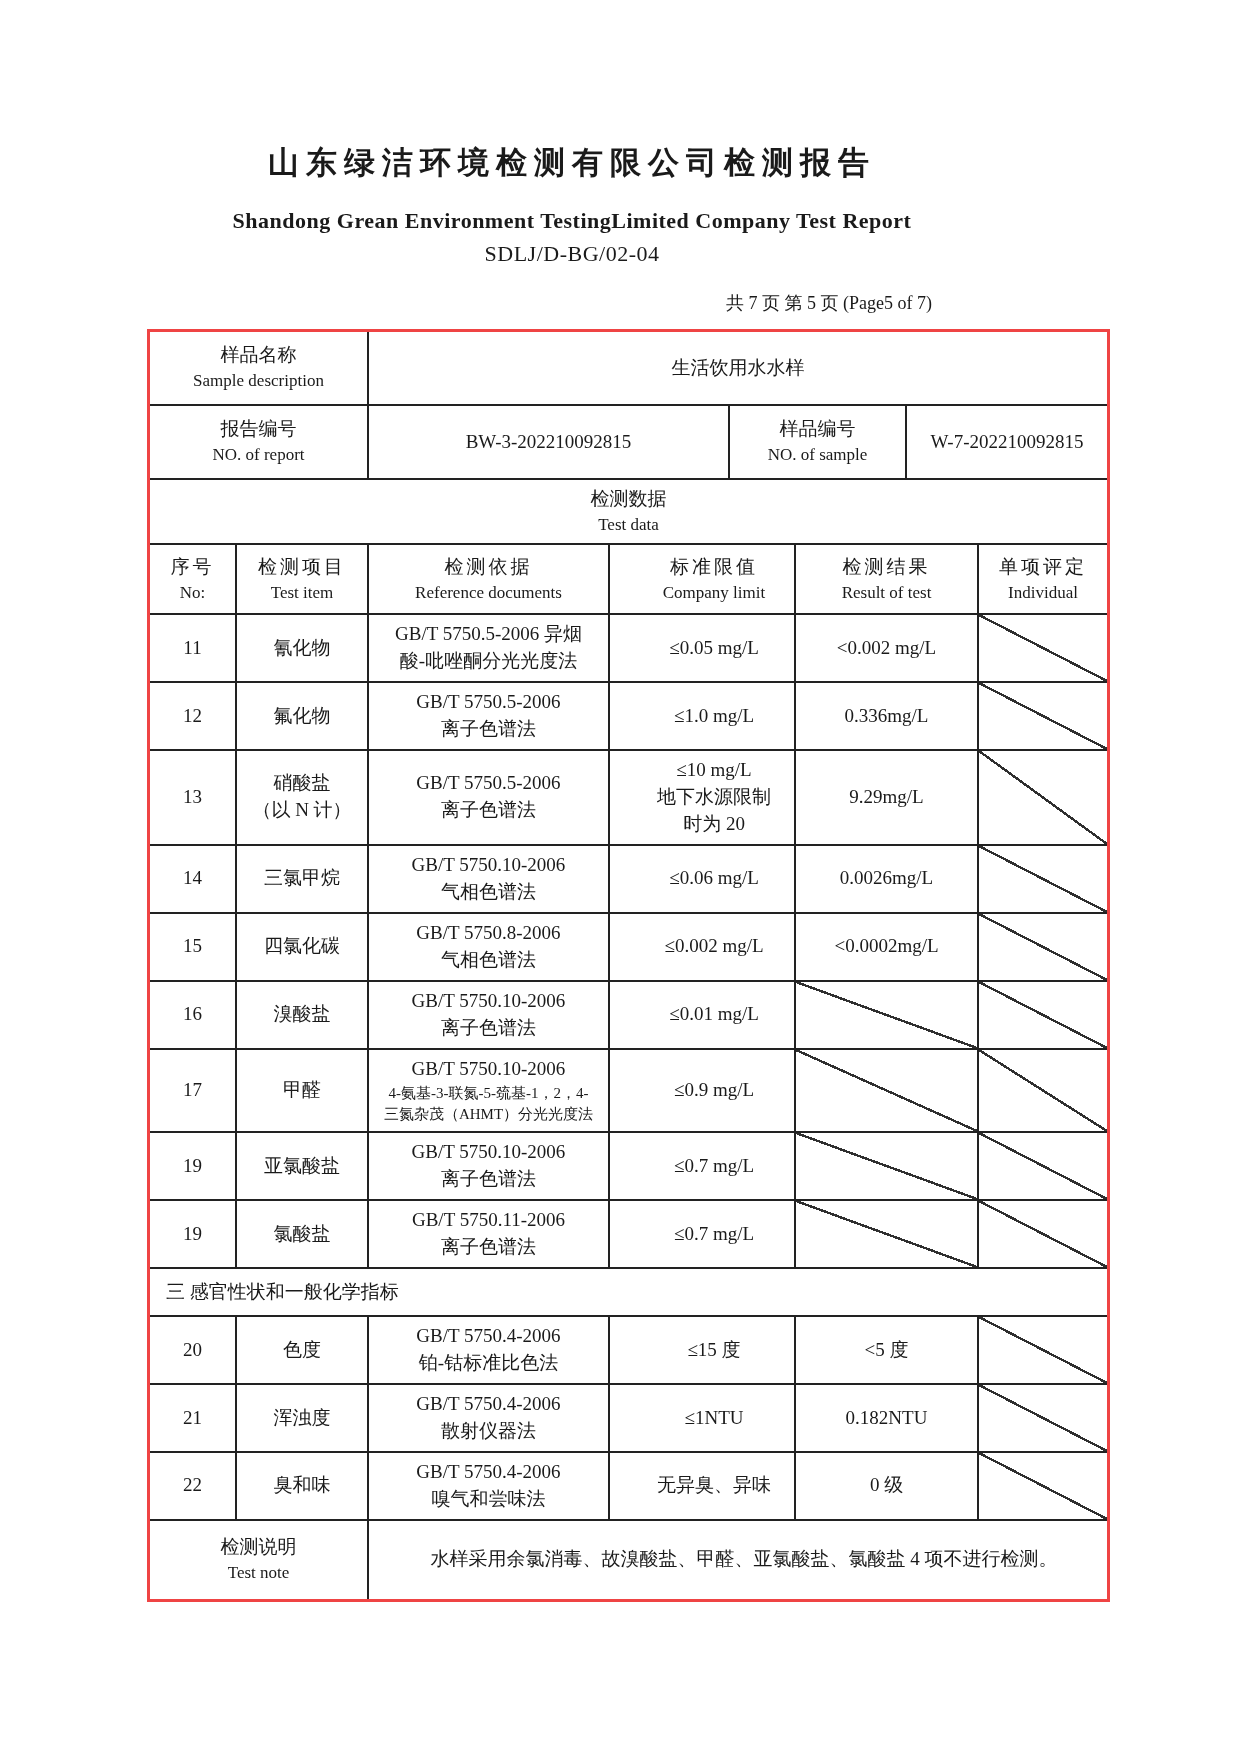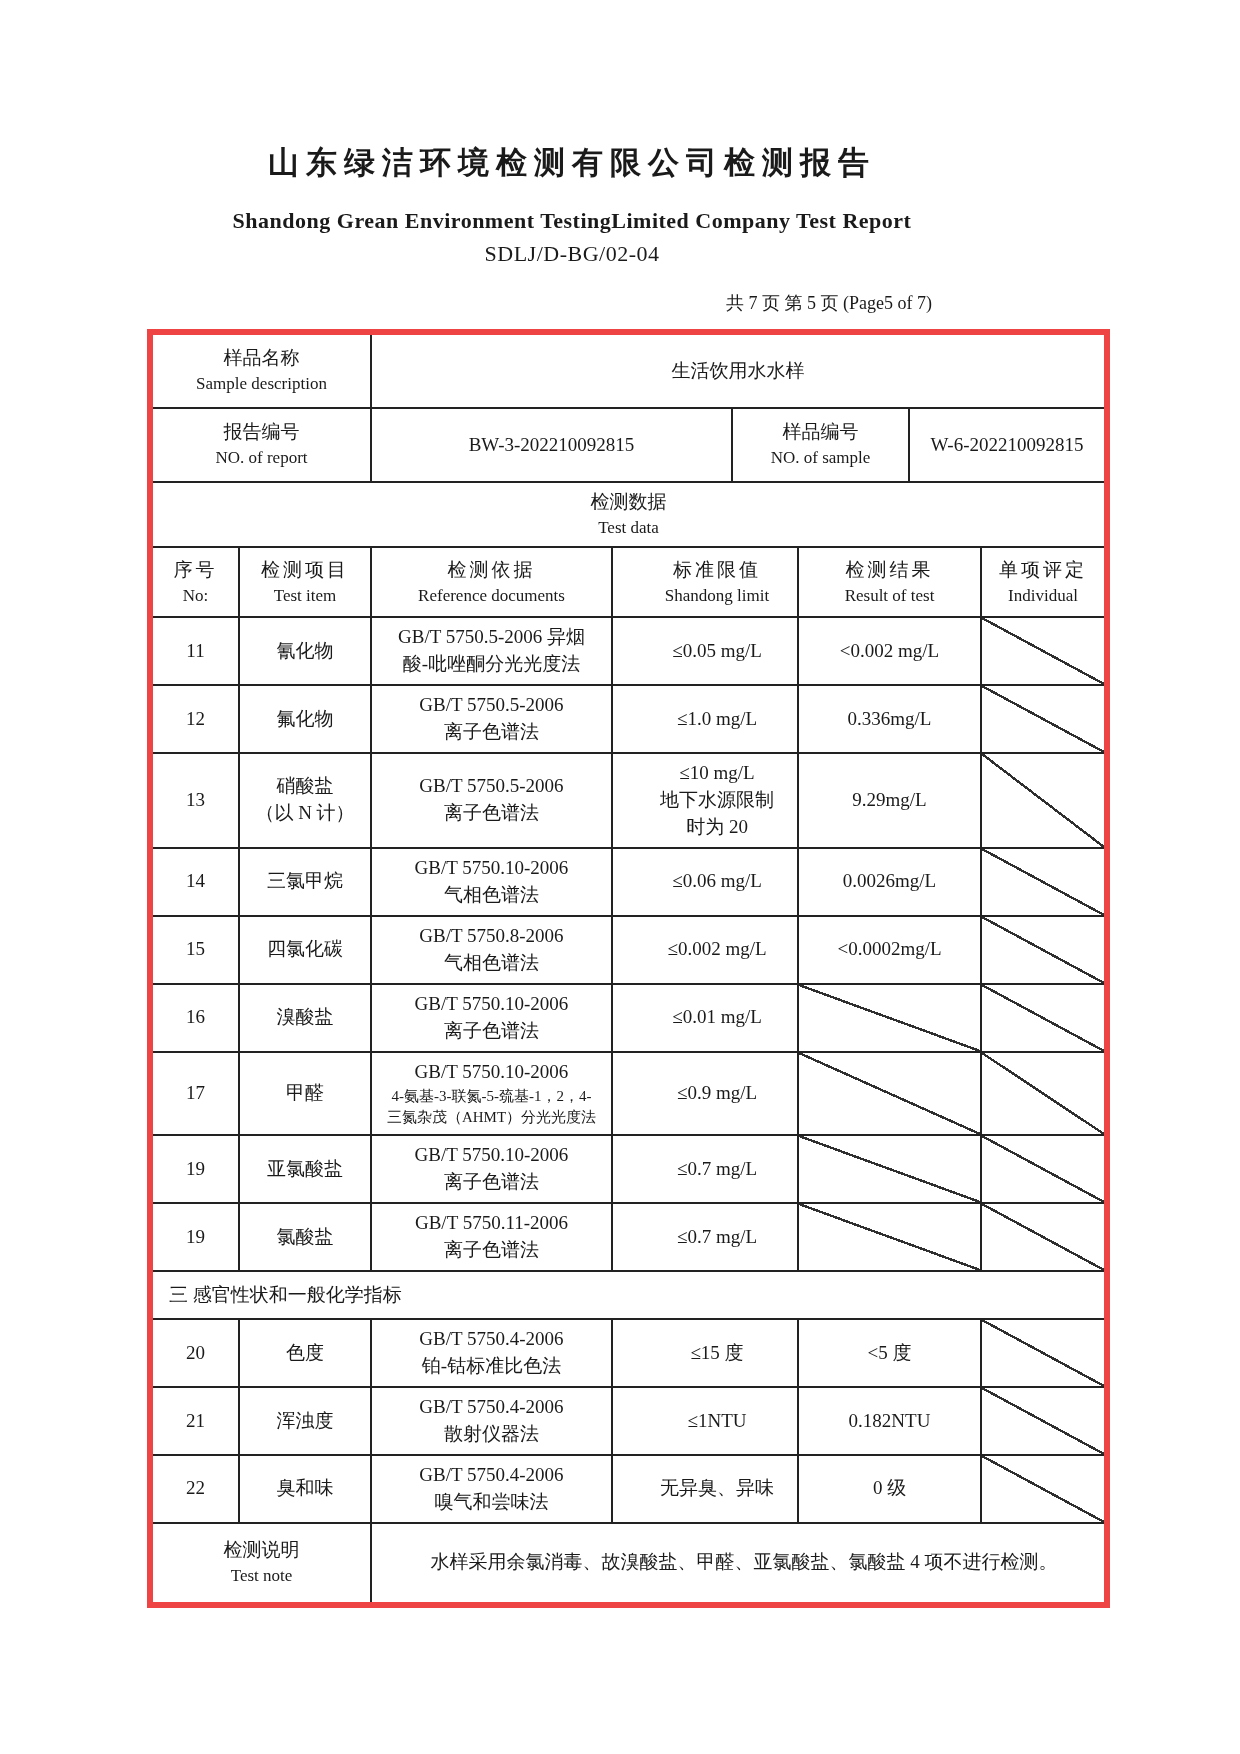--- a/index.html
+++ b/index.html
@@ -39,21 +39,21 @@
     text-align:right;
     padding-right:178px;
     box-sizing:border-box;
     font-size:18px;
   }
 
   
   .report-table{
     width:963px;
     margin:14px 0 0 147px;
-    border:6px solid #ef4444;
+    border:3px solid #ef4444;
     box-sizing:border-box;
     background:#fff;
   }
   .trow{
     display:flex;
     align-items:stretch;
     border-bottom:2px solid #222;
   }
   .trow.no-bottom{border-bottom:none;}
   .cell{
@@ -153,21 +153,21 @@
     <div class="trow report-row">
       <div class="cell w-label">
         <span class="cn">报告编号</span>
         <span class="en">NO. of report</span>
       </div>
       <div class="cell w-repval">BW-3-202210092815</div>
       <div class="cell w-samlab">
         <span class="cn">样品编号</span>
         <span class="en">NO. of sample</span>
       </div>
-      <div class="cell w-grow">W-6-202210092815</div>
+      <div class="cell w-grow">W-7-202210092815</div>
     </div>
 
     
     <div class="trow testdata-row">
       <div class="cell cell-single">
         <span class="cn">检测数据</span>
         <span class="en">Test data</span>
       </div>
     </div>
 
@@ -180,21 +180,21 @@
       <div class="cell c-item">
         <span class="cn">检测项目</span>
         <span class="en">Test item</span>
       </div>
       <div class="cell c-ref">
         <span class="cn">检测依据</span>
         <span class="en">Reference documents</span>
       </div>
       <div class="cell c-limit">
         <span class="cn">标准限值</span>
-        <span class="en">Shandong limit</span>
+        <span class="en">Company limit</span>
       </div>
       <div class="cell c-result">
         <span class="cn">检测结果</span>
         <span class="en">Result of test</span>
       </div>
       <div class="cell c-ind">
         <span class="cn">单项评定</span>
         <span class="en">Individual</span>
       </div>
     </div>

